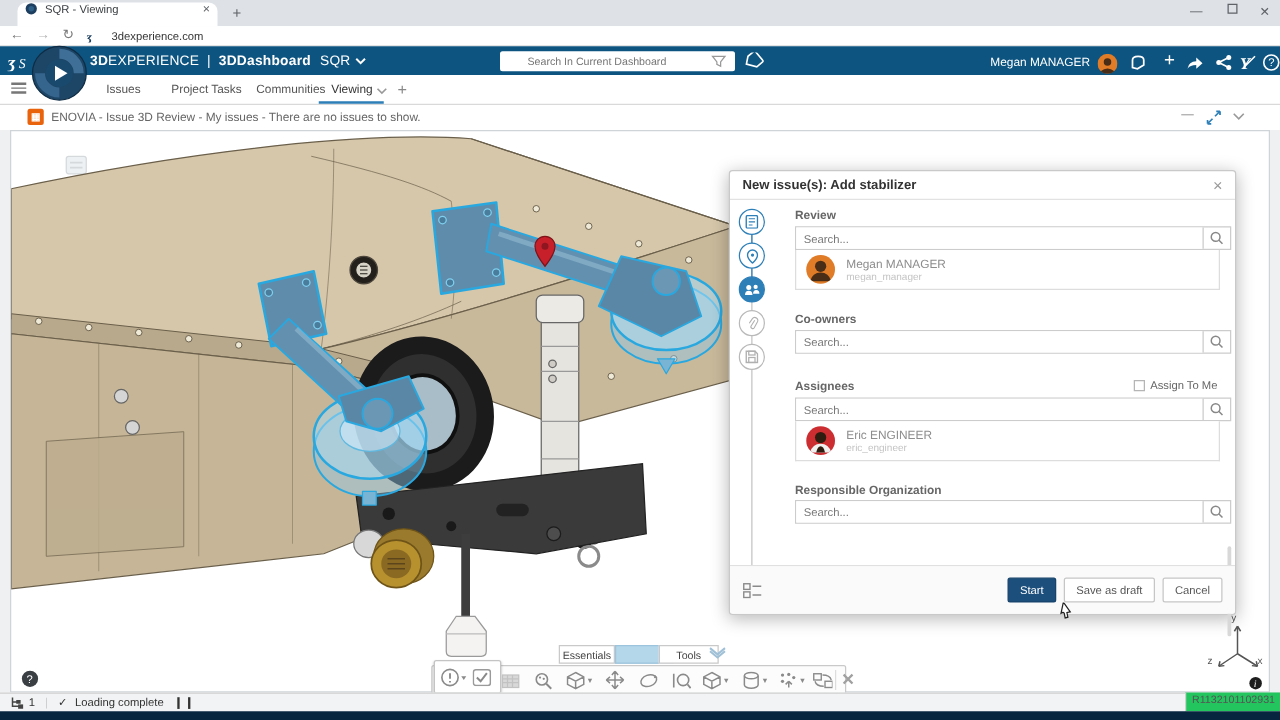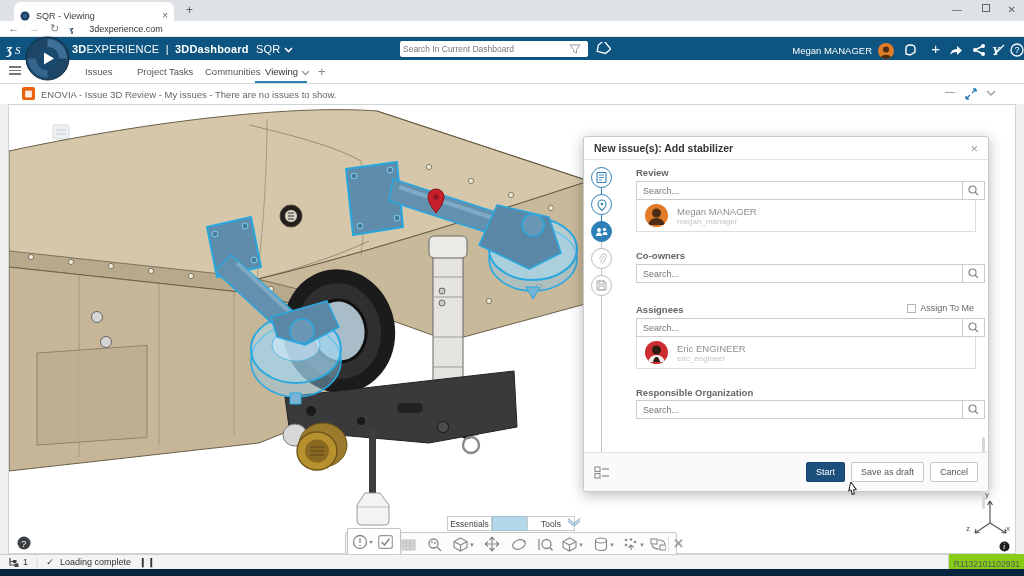--- a/index.html
+++ b/index.html
@@ -3,37 +3,37 @@
 <meta charset="utf-8">
 <style>
   * { margin:0; padding:0; box-sizing:border-box; }
   html,body { width:1024px; height:576px; overflow:hidden; }
   body { font-family:"Liberation Sans", sans-serif; position:relative; background:#fff; }
   .abs { position:absolute; }
 
   
   .tabstrip { left:0; top:0; width:1024px; height:21px; background:#dee1e6; }
   .btab { left:14px; top:2px; width:160px; height:19px; background:#fff; border-radius:7px 7px 0 0;
-          display:flex; align-items:flex-end; padding:0 6px; gap:6px; }
+          display:flex; align-items:flex-start; padding:0 6px; gap:6px; }
   .btab-title { font-size:9px; color:#3c4043; flex:1; white-space:nowrap; overflow:hidden; }
   .btab-close { font-size:10px; color:#5f6368; }
   .newtab { left:186px; top:3px; font-size:12px; color:#5f6368; }
   .winctl { top:4px; font-size:10px; color:#5f6368; }
   .urlrow { left:0; top:21px; width:1024px; height:16px; background:#fff; border-bottom:1px solid #e3e3e3;
             display:flex; align-items:center; gap:10px; padding:0 8px; }
   .navarrow { font-size:11px; color:#777; line-height:1; }
   .urltext { font-size:9px; color:#333; }
 
   
   .bluebar { left:0; top:37px; width:1024px; height:23px; background:#0d5480; }
   .brand { left:72px; top:43px; color:#fff; font-size:11px; letter-spacing:.2px; white-space:nowrap; }
   .brand b { font-weight:bold; }
   .searchbox { left:400px; top:41px; width:188px; height:16px; background:#fff; border-radius:2px;
                display:flex; align-items:center; }
-  .searchbox input { flex:1; border:none; outline:none; font-size:8.5px; color:#333; padding:0 3px;
+  .searchbox input { flex:1; border:none; outline:none; font-size:8.5px; color:#333; padding:0 22px;
                      font-family:"Liberation Sans",sans-serif; background:transparent; }
   .username { top:45px; right:152px; color:#fff; font-size:9.5px; }
   .topicon { top:43px; color:#fff; }
 
   
   .navrow { left:0; top:60px; width:1024px; height:24px; background:#fff; border-bottom:1px solid #d9d9d9; }
   .navtab { top:66px; font-size:9.5px; color:#555; }
   .navtab.active { color:#333; }
   .nav-underline { left:255px; top:81px; width:52px; height:2px; background:#2d7fb8; }
   .hamb { left:9px; top:66px; width:12px; }
@@ -87,22 +87,22 @@
   .toolbar { left:345px; top:532px; width:332px; height:24px; background:#fcfcfc; border:1px solid #c9c9c9;
              border-radius:2px; display:flex; align-items:center; }
   .tile { left:347px; top:528px; width:54px; height:27px; background:#fff; border:1px solid #c4c4c4;
           border-radius:2px; box-shadow:0 1px 2px rgba(0,0,0,.15); display:flex; align-items:center; justify-content:space-around; }
   .ticon { position:absolute; top:536px; width:16px; height:16px; display:flex; align-items:center; justify-content:center; }
   .caret { font-size:6px; color:#8a8a8a; }
 
   
   .statusbar { left:0; top:554px; width:1024px; height:15px; background:#f2f3f4; border-top:1px solid #d0d0d0;
                display:flex; align-items:center; font-size:9px; color:#333; }
-  .refbox { position:absolute; right:0; top:554px; height:15px; width:76px; background:#84cc16;
-            border-left:1px solid #d0d0d0; font-size:8.5px; color:#555; display:flex; align-items:flex-end; justify-content:flex-end; padding-right:4px; }
+  .refbox { position:absolute; right:0; top:554px; height:15px; width:76px; background:#22c55e;
+            border-left:1px solid #d0d0d0; font-size:8.5px; color:#555; display:flex; align-items:flex-start; justify-content:flex-end; padding-right:4px; }
   .darkstrip { left:0; top:569px; width:1024px; height:7px; background:#07253f; }
 
   svg { display:block; }
 </style>
 </head>
 <body>
 
 <div class="abs tabstrip">
   <div class="abs btab">
     <svg width="10" height="10">

